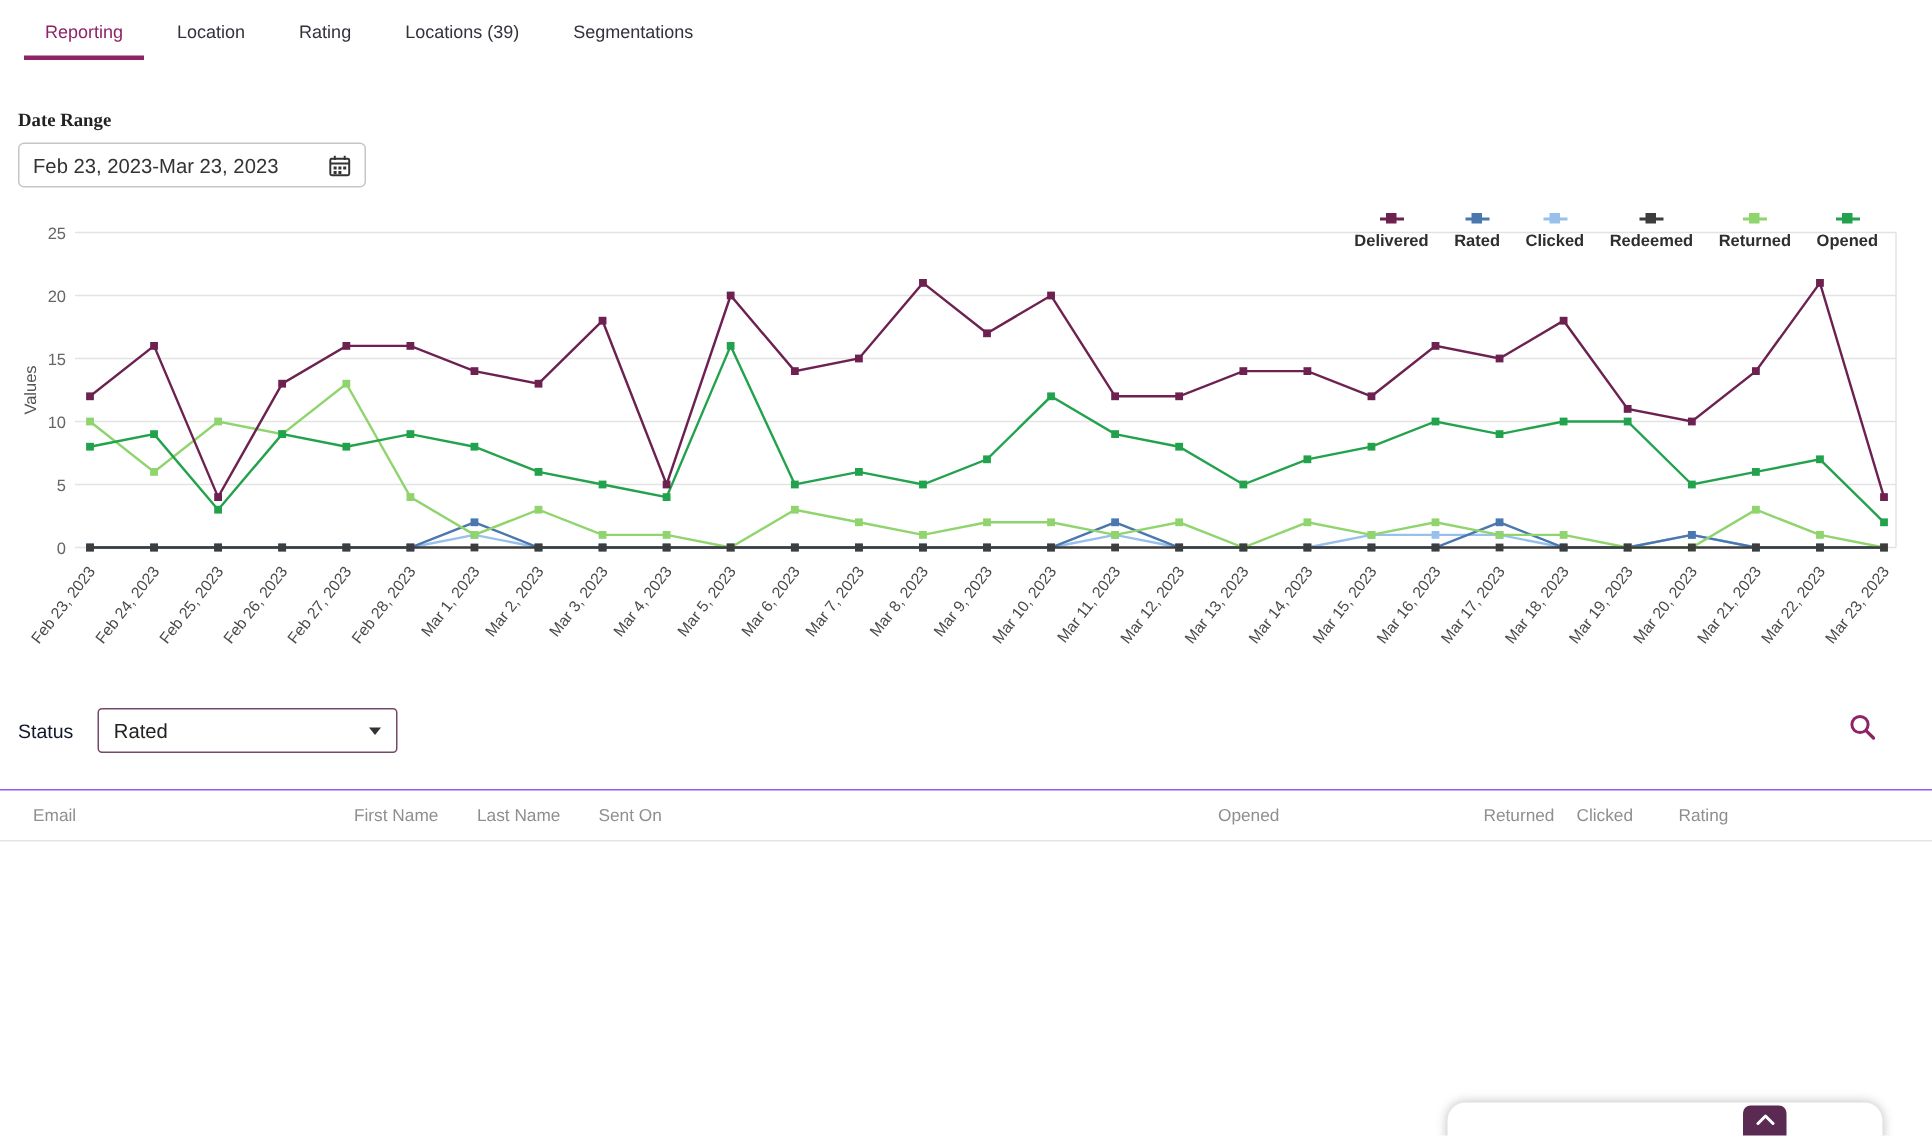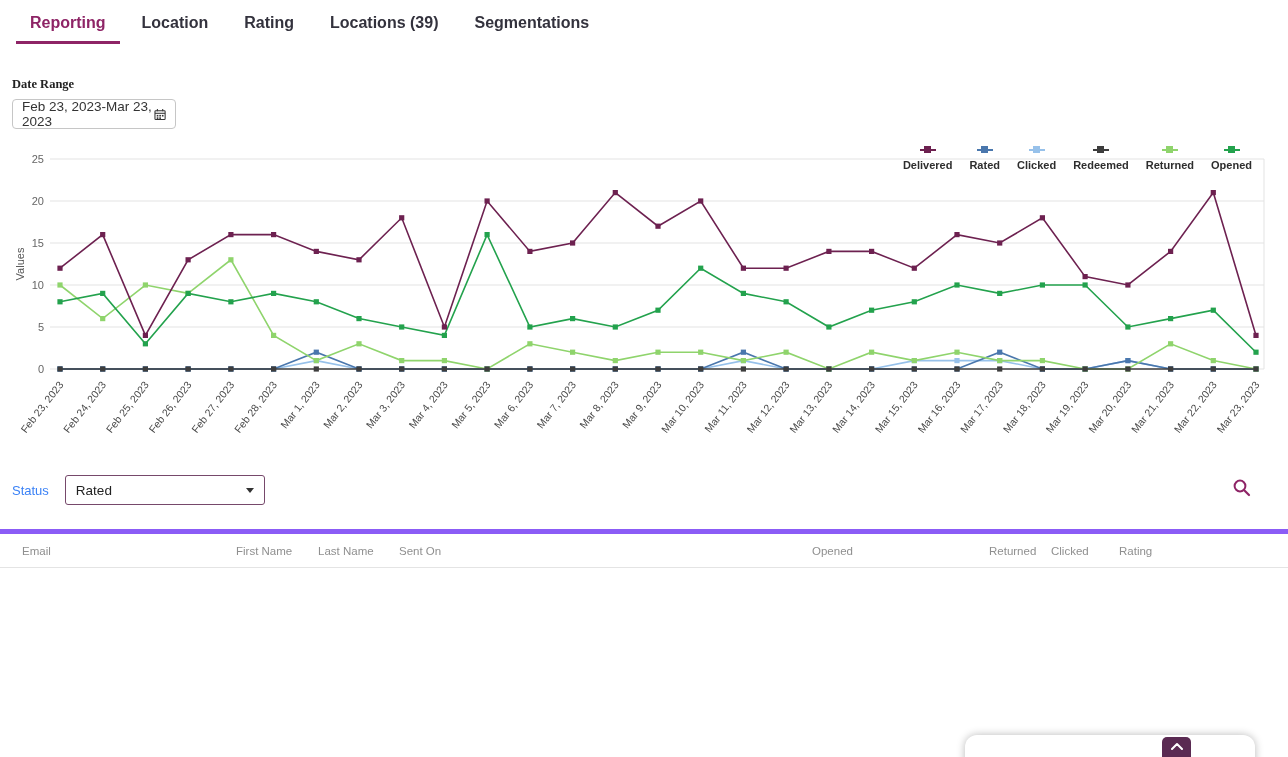--- a/index.html
+++ b/index.html
@@ -3,45 +3,45 @@
 <meta charset="utf-8">
 <style>
   * { box-sizing: border-box; }
   html,body { margin:0; padding:0; }
   body {
     width:1288px; height:757px; position:relative; overflow:hidden;
     background:#fff; font-family:"Liberation Sans", sans-serif; color:#333;
   }
   
   .tabs { display:flex; padding:6px 0 0 12px; }
-  .tab { position:relative; padding:8px 18px 12px; font-size:16px; font-weight:700; color:#33323d; cursor:pointer; }
+  .tab { position:relative; padding:8px 18px 12px; font-size:12px; font-weight:400; color:#33323d; cursor:pointer; }
   .tab.active { color:#8e2466; }
   .tab.active::after { content:""; position:absolute; left:4px; right:4px; bottom:0; height:3px; background:#8e2466; }
   
   .filter-section { margin:33px 0 0 12px; }
   .filter-label { font-size:12.5px; font-weight:700; color:#222; margin-bottom:7px;font-family:Liberation Serif, serif; }
-  .date-input { width:164px; height:30px; border:1px solid #c6c6c6; border-radius:4px; background:#fff;
+  .date-input { width:232px; height:30px; border:1px solid #c6c6c6; border-radius:4px; background:#fff;
     display:flex; align-items:center; justify-content:space-between; padding:0 9px; font-size:13.5px; color:#333; cursor:pointer; }
   
   .chart-wrap { position:relative; margin:14px 0 0 12px; }
   .chart-legend { position:absolute; top:0; right:36px; display:flex; gap:17px; align-items:center; }
   .legend-item { display:flex; align-items:center; gap:5px; font-size:11px; font-weight:700; color:#2e2e2e;flex-direction:column; }
   .legend-swatch { position:relative; width:16px; height:9px; display:inline-block; }
   .sw-line { position:absolute; left:0; right:0; top:3.5px; height:2px; }
   .sw-square { position:absolute; left:4.5px; top:1px; width:7px; height:7px; }
   #chart-host { margin-top:16px; }
   
   .status-row { position:relative; display:flex; align-items:center; margin:26px 0 0 12px; height:30px; }
-  .status-label { font-size:13px; color:#3b82f6; margin-right:16px; }
+  .status-label { font-size:13px; color:#0f172a; margin-right:16px; }
   .status-select { width:200px; height:30px; border:1px solid #76496b; border-radius:3px; background:#fff;
     display:flex; align-items:center; justify-content:space-between; padding:0 10px; font-size:13.5px; color:#222; cursor:pointer; }
   .caret { width:0; height:0; border-left:4px solid transparent; border-right:4px solid transparent; border-top:5px solid #333; }
   .search-btn { position:absolute; right:36px; top:3px; cursor:pointer; }
   
-  .table { margin-top:24px; border-top:5px solid #8b5cf6; }
+  .table { margin-top:24px; border-top:1px solid #8b5cf6; }
   .t-head, .tr { display:grid; grid-template-columns:214px 82px 81px 413px 177px 62px 68px 56px 1fr; padding-left:22px; align-items:center; }
   .t-head { height:34px; border-bottom:1px solid #e4e4e4; }
   .th { font-size:11.5px; color:#8f8f8f; }
   
   .float-bar { position:absolute; right:33px; top:735px; width:290px; height:42px; background:#fff;
     border-radius:12px; box-shadow:0 0 8px rgba(0,0,0,0.28); z-index:5; }
   .scroll-top { position:absolute; right:97px; top:737px; width:29px; height:26px; background:#5a2a52;
     border-radius:5px; display:flex; align-items:flex-start; justify-content:center; padding-top:5px; cursor:pointer; z-index:6; }
 </style>
 </head>

